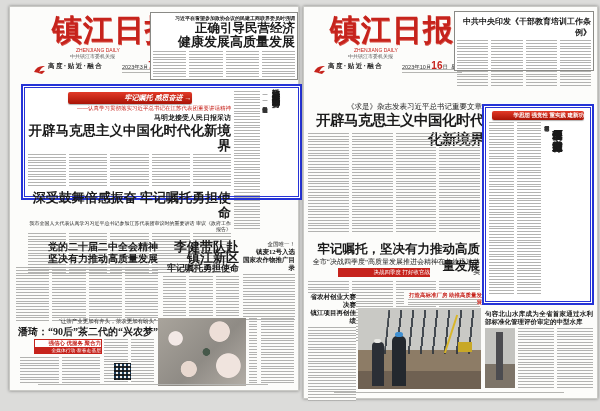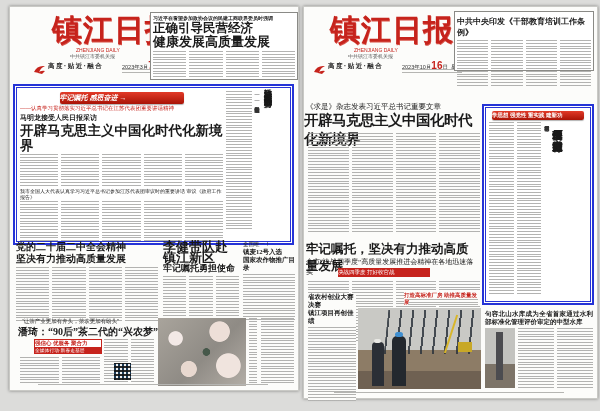--- a/index.html
+++ b/index.html
@@ -4,21 +4,21 @@
 <style>
   html,body{margin:0;padding:0}
   body{width:600px;height:411px;background:#dcdcda;position:relative;overflow:hidden;
        font-family:"Liberation Sans","DejaVu Sans",sans-serif;color:#1a1a1a}
   .abs{position:absolute}
   .page{position:absolute;background:#fcfcfa;box-shadow:0 0 3px rgba(0,0,0,.4);border:1px solid #c9c9c5}
   #pageL{left:9px;top:6px;width:288px;height:383px}
   #pageR{left:303px;top:6px;width:293px;height:391px}
   .serif{font-family:"Liberation Serif","DejaVu Serif",serif}
   .red{color:#c6231c}
-  .ctr{text-align:left}
+  .ctr{text-align:right}
   .b{font-weight:bold}
   .tx{background:repeating-linear-gradient(to bottom,#9a9a98 0,#9a9a98 1px,transparent 1px,transparent 2.8px);opacity:.75}
   .txl{background:repeating-linear-gradient(to bottom,#b5b5b2 0,#b5b5b2 1px,transparent 1px,transparent 2.6px)}
   .cols{display:flex;gap:3px}
   .cols .tx{flex:1;height:100%}
   .mast-title{font-family:"Liberation Serif","DejaVu Serif",serif;font-weight:bold;color:#c6231c;
               font-size:30px;letter-spacing:1px;line-height:30px;white-space:nowrap;
               text-shadow:0.5px 0.5px 0 #d8544a}
   .mast-sub{font-size:5px;color:#c6231c;line-height:6px;white-space:nowrap}
   .tagline{font-size:6.5px;letter-spacing:1.5px;color:#222;font-weight:bold;white-space:nowrap}
@@ -72,37 +72,38 @@
     <div class="ctr b serif" style="font-size:12.5px;line-height:14px">正确引导民营经济</div>
     <div class="ctr b serif" style="font-size:13px;line-height:14px">健康发展高质量发展</div>
     <div class="cols" style="height:26px;margin-top:2px">
         <div class="tx"></div>
         <div class="tx"></div>
         <div class="tx"></div>
         <div class="tx"></div>
       </div>
   </div>
 
-  <div class="abs bluebox" style="left:3px;top:77px;width:281px;height:161px">
+  <div class="abs bluebox" style="left:11px;top:77px;width:281px;height:116px">
     <div class="bluebox-inner">
       <div style="width:203px">
         <div class="banner ctr" style="width:124px;margin:1px auto 1px;font-size:7px;padding:1px 0">
           <span>牢记嘱托 感恩奋进</span>
           <span>→</span>
         </div>
         <div class="ctr red" style="font-size:5.5px">——认真学习贯彻落实习近平总书记在江苏代表团重要讲话精神</div>
         <div class="ctr serif b" style="font-size:7px;margin-top:1px">马明龙接受人民日报采访</div>
         <div class="ctr serif b" style="font-size:13.5px;line-height:15px">开辟马克思主义中国化时代化新境界</div>
         <div class="cols" style="height:34px;margin-top:1px">
             <div class="tx"></div>
             <div class="tx"></div>
             <div class="tx"></div>
             <div class="tx"></div>
             <div class="tx"></div>
           </div>
+        <div class="ctr serif b" style="font-size:13px;line-height:15px;margin-top:2px">深受鼓舞倍感振奋 牢记嘱托勇担使命</div>
         <div class="ctr" style="font-size:5px;color:#222">我市全国人大代表认真学习习近平总书记参加江苏代表团审议时的重要讲话 审议《政府工作报告》</div>
         <div class="cols" style="height:42px;margin-top:1px">
             <div class="tx"></div>
             <div class="tx"></div>
             <div class="tx"></div>
             <div class="tx"></div>
             <div class="tx"></div>
           </div>
       </div>
       <div style="display:flex;gap:2px">

